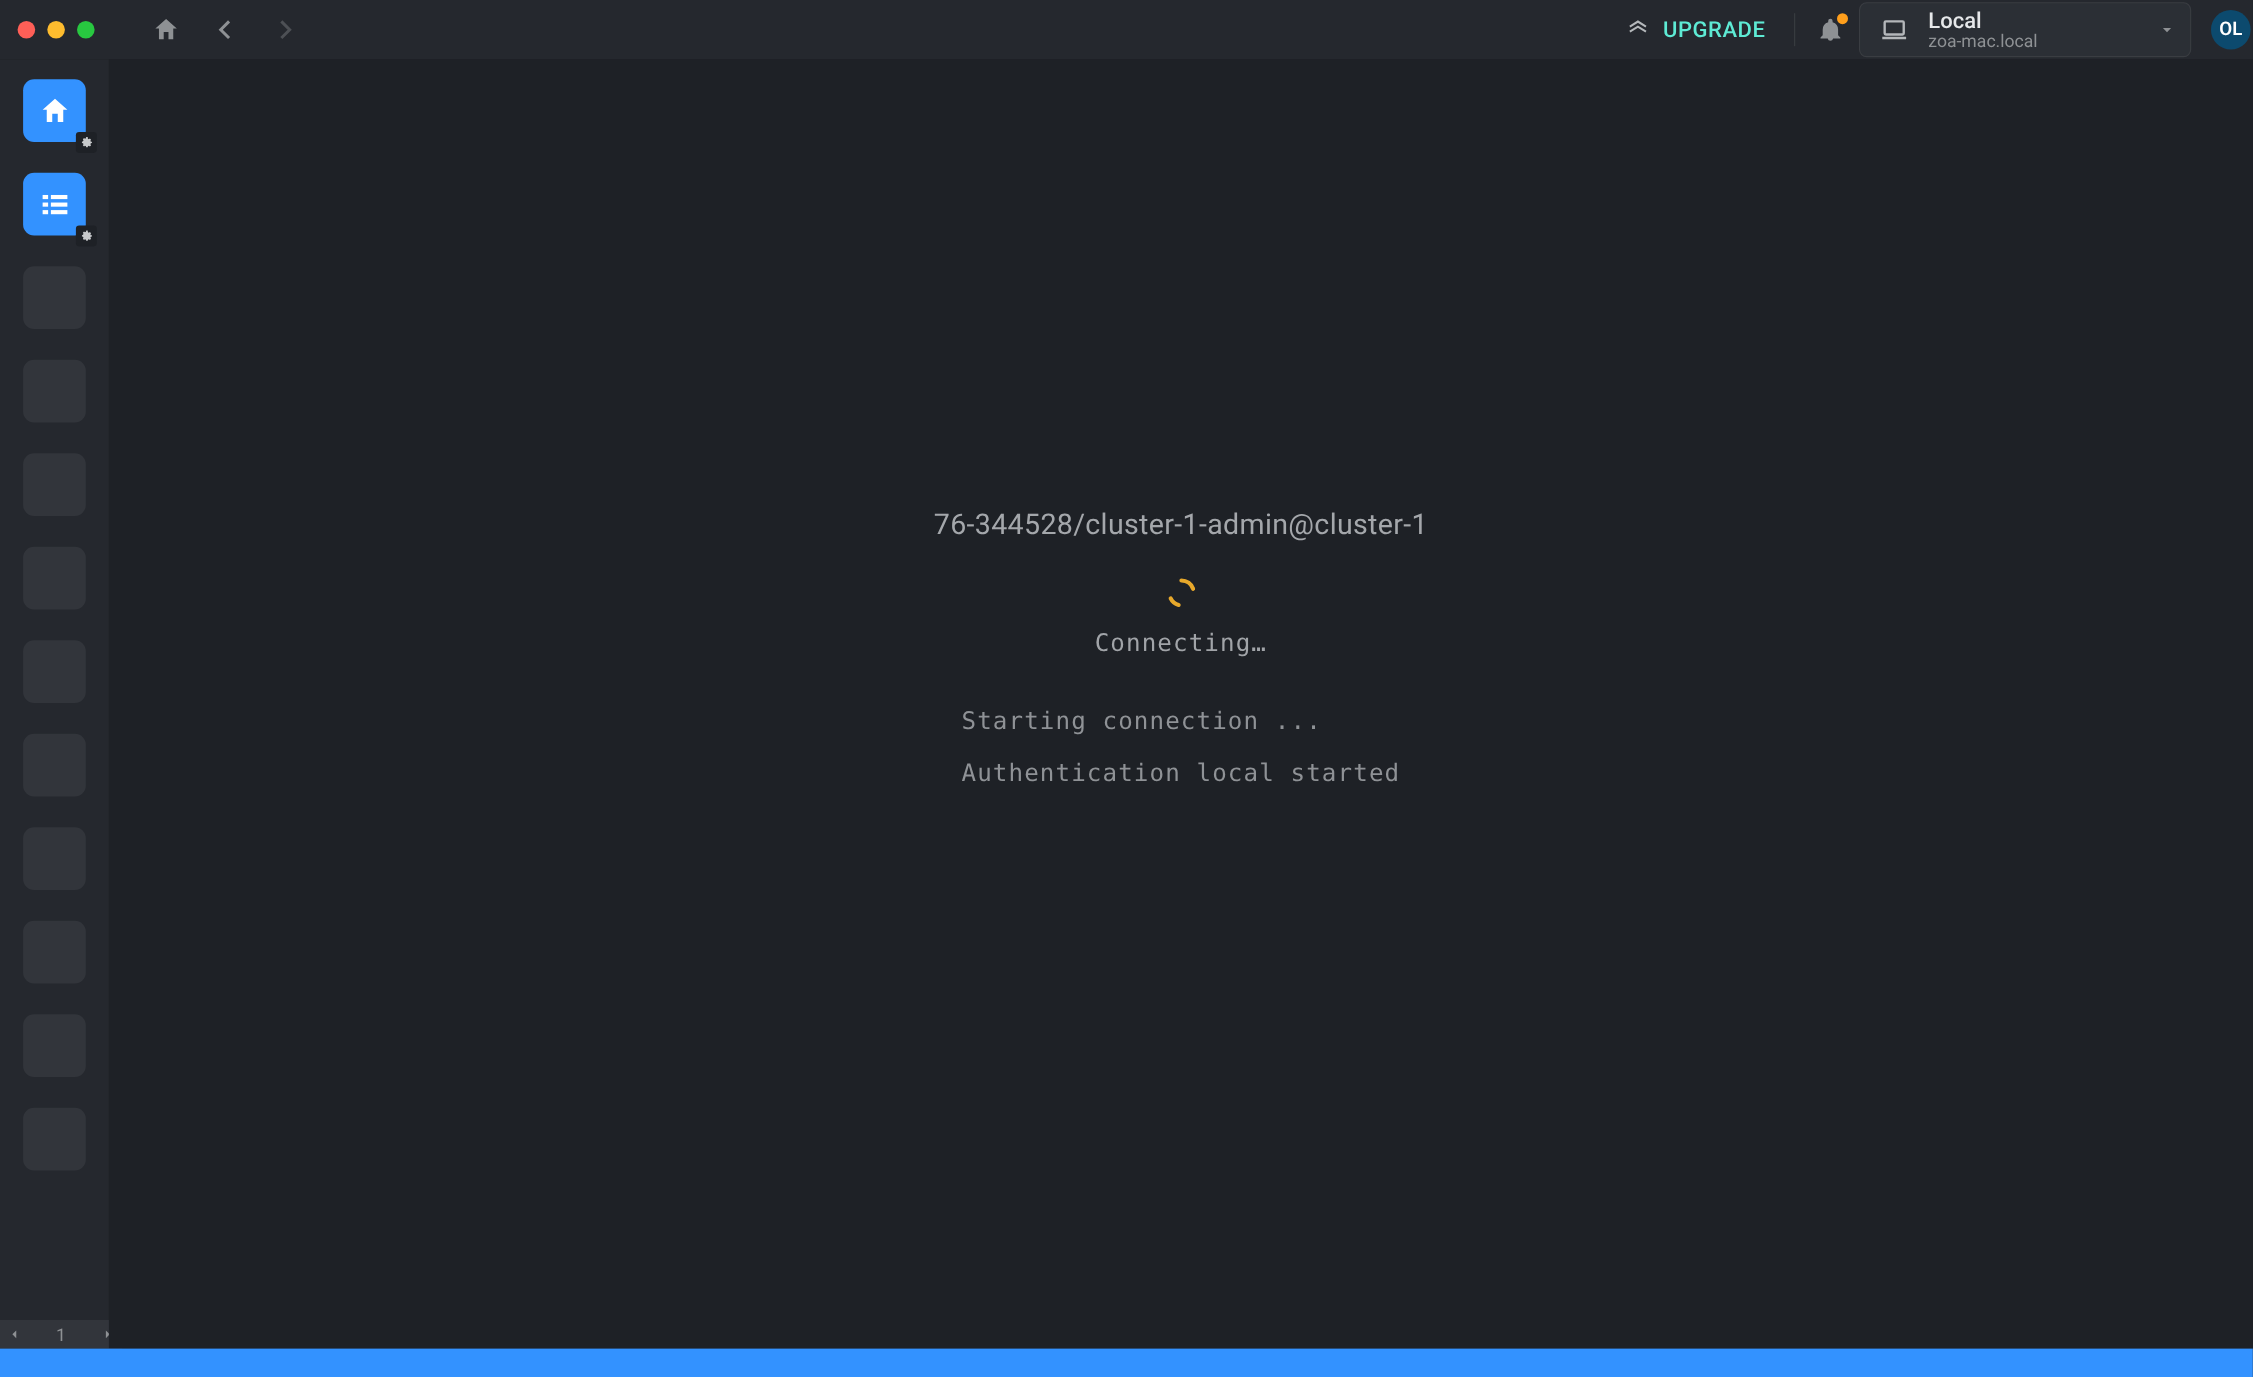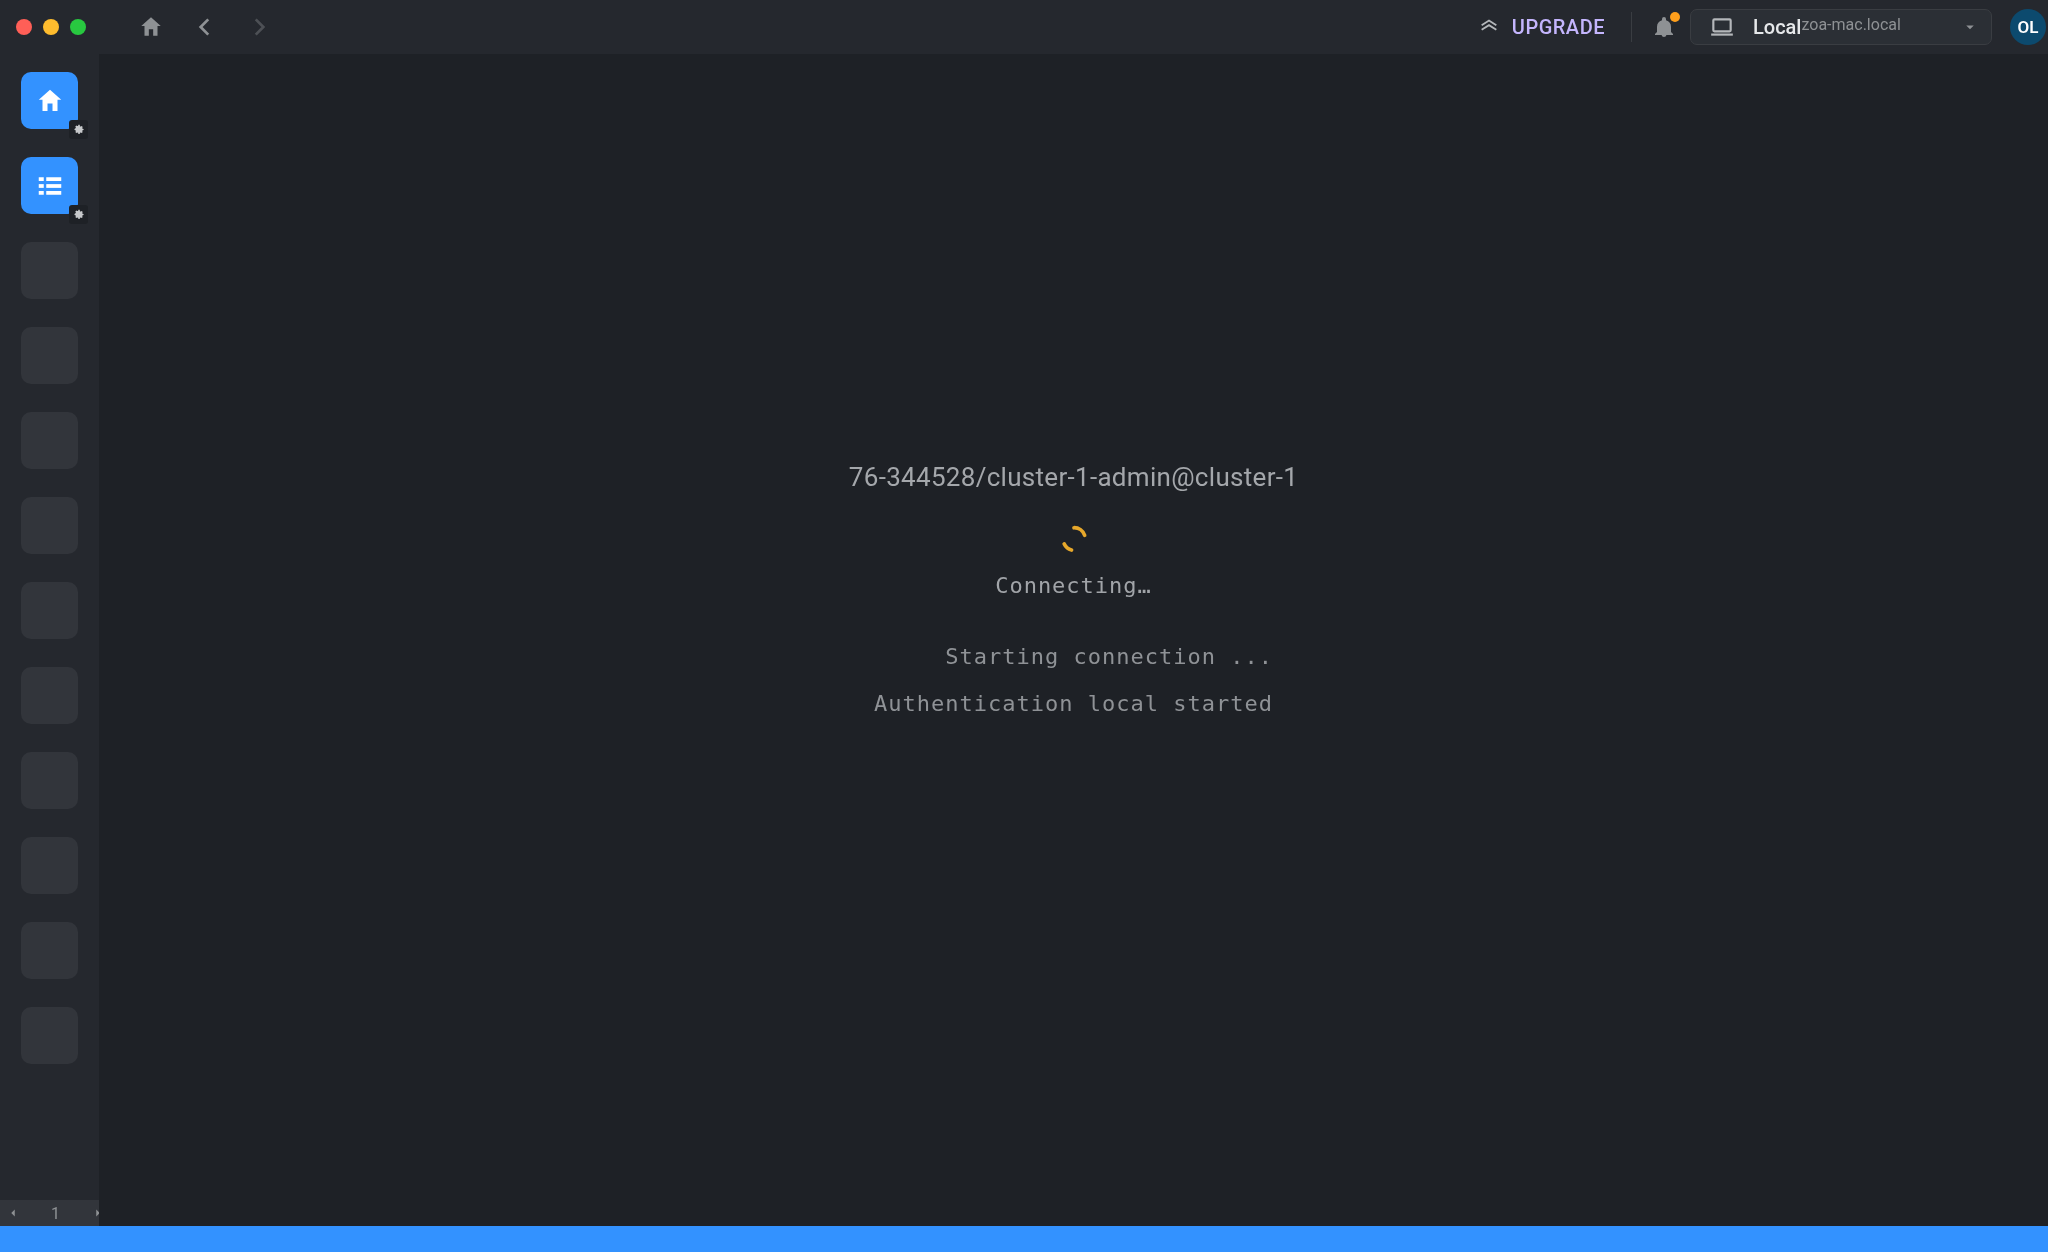--- a/index.html
+++ b/index.html
@@ -23,22 +23,22 @@
     .dot { width:16px; height:16px; border-radius:50%; }
     .dot.red{background:#ff5f57;} .dot.yellow{background:#febc2e;} .dot.green{background:#28c840;}
 
     .tb-nav { display:flex; align-items:center; gap:28px; margin-left:52px; }
     .tb-iconbtn { color:#8e9194; display:flex; cursor:pointer; }
     .tb-iconbtn.disabled{ color:#4d5055; cursor:default; }
 
     .tb-spacer{ flex:1; }
 
     .upgrade {
-      display:flex; align-items:center; gap:12px;
-      color:#c4b5fd; font-size:20px; font-weight:500; letter-spacing:0.5px; cursor:pointer;
+      display:flex; gap:12px;
+      color:#5eead4; font-size:20px; font-weight:500; letter-spacing:0.5px; cursor:pointer;
       margin-right:22px;
     }
 
     .tb-sep { width:1px; height:30px; background:#3a3d42; margin:0 4px 0 4px; }
 
     .bell-wrap{ position:relative; display:flex; margin:0 14px 0 16px; cursor:pointer; color:#8e9194;}
     .bell-badge{
       position:absolute; top:-3px; right:-4px;
       width:10px; height:10px; border-radius:50%; background:#ff9f1c;
     }
@@ -46,21 +46,21 @@
     .host-switch{
       display:flex; align-items:center; gap:18px;
       background:#2b2f35; border:1px solid #3a3d42;
       border-radius:7px;
       padding:4px 12px 4px 18px;
       margin-right:18px;
       min-width:270px;
       cursor:pointer;
     }
     .host-switch .icon{ color:#b4b7ba; display:flex; }
-    .host-switch-text{ display:flex; line-height:1.1; flex:1;}
+    .host-switch-text{ display:flex; flex-direction:column; line-height:1.1; flex:1;}
     .host-switch-title{ color:#e6e8ea; font-size:20px; font-weight:500;}
     .host-switch-sub{ color:#8e9194; font-size:16px;}
     .host-switch-caret{ color:#8e9194; display:flex; }
 
     .avatar{
       width:36px; height:36px; border-radius:50%; background:#0c4a6e;
       display:flex; align-items:center; justify-content:center;
       color:#fff; font-size:17px; font-weight:600; margin-right:2px; cursor:pointer;
     }
 
@@ -99,21 +99,21 @@
     .cluster-line{ font-size:26px; letter-spacing:0.3px; color:#a4a7ab;}
     .spinner{ width:30px; height:30px; margin-top:32px; }
     .spinner-svg{
       animation:rot 1.2s linear infinite;
     }
     @keyframes rot{ to{ transform:rotate(360deg);} }
     .connecting{ font-size:22px; letter-spacing:1px; margin-top:19px;
       font-family:"SFMono-Regular",Consolas,monospace; color:#a1a4a8;}
     .loglines{
       margin-top:46px;
-      display:flex; flex-direction:column; align-items:flex-end; gap:22px;
+      display:flex; flex-direction:column; align-items:flex-start; gap:22px;
       font-family:"SFMono-Regular",Consolas,monospace;
       font-size:22px; letter-spacing:1px; color:#8f9296;
     }
 
     
     .pager{
       position:absolute; left:0; bottom:26px; height:26px; width:99px;
       background:#32353b;
       display:flex; align-items:center; justify-content:space-between;
       color:#8e9194; font-size:16px; padding:0 6px;

